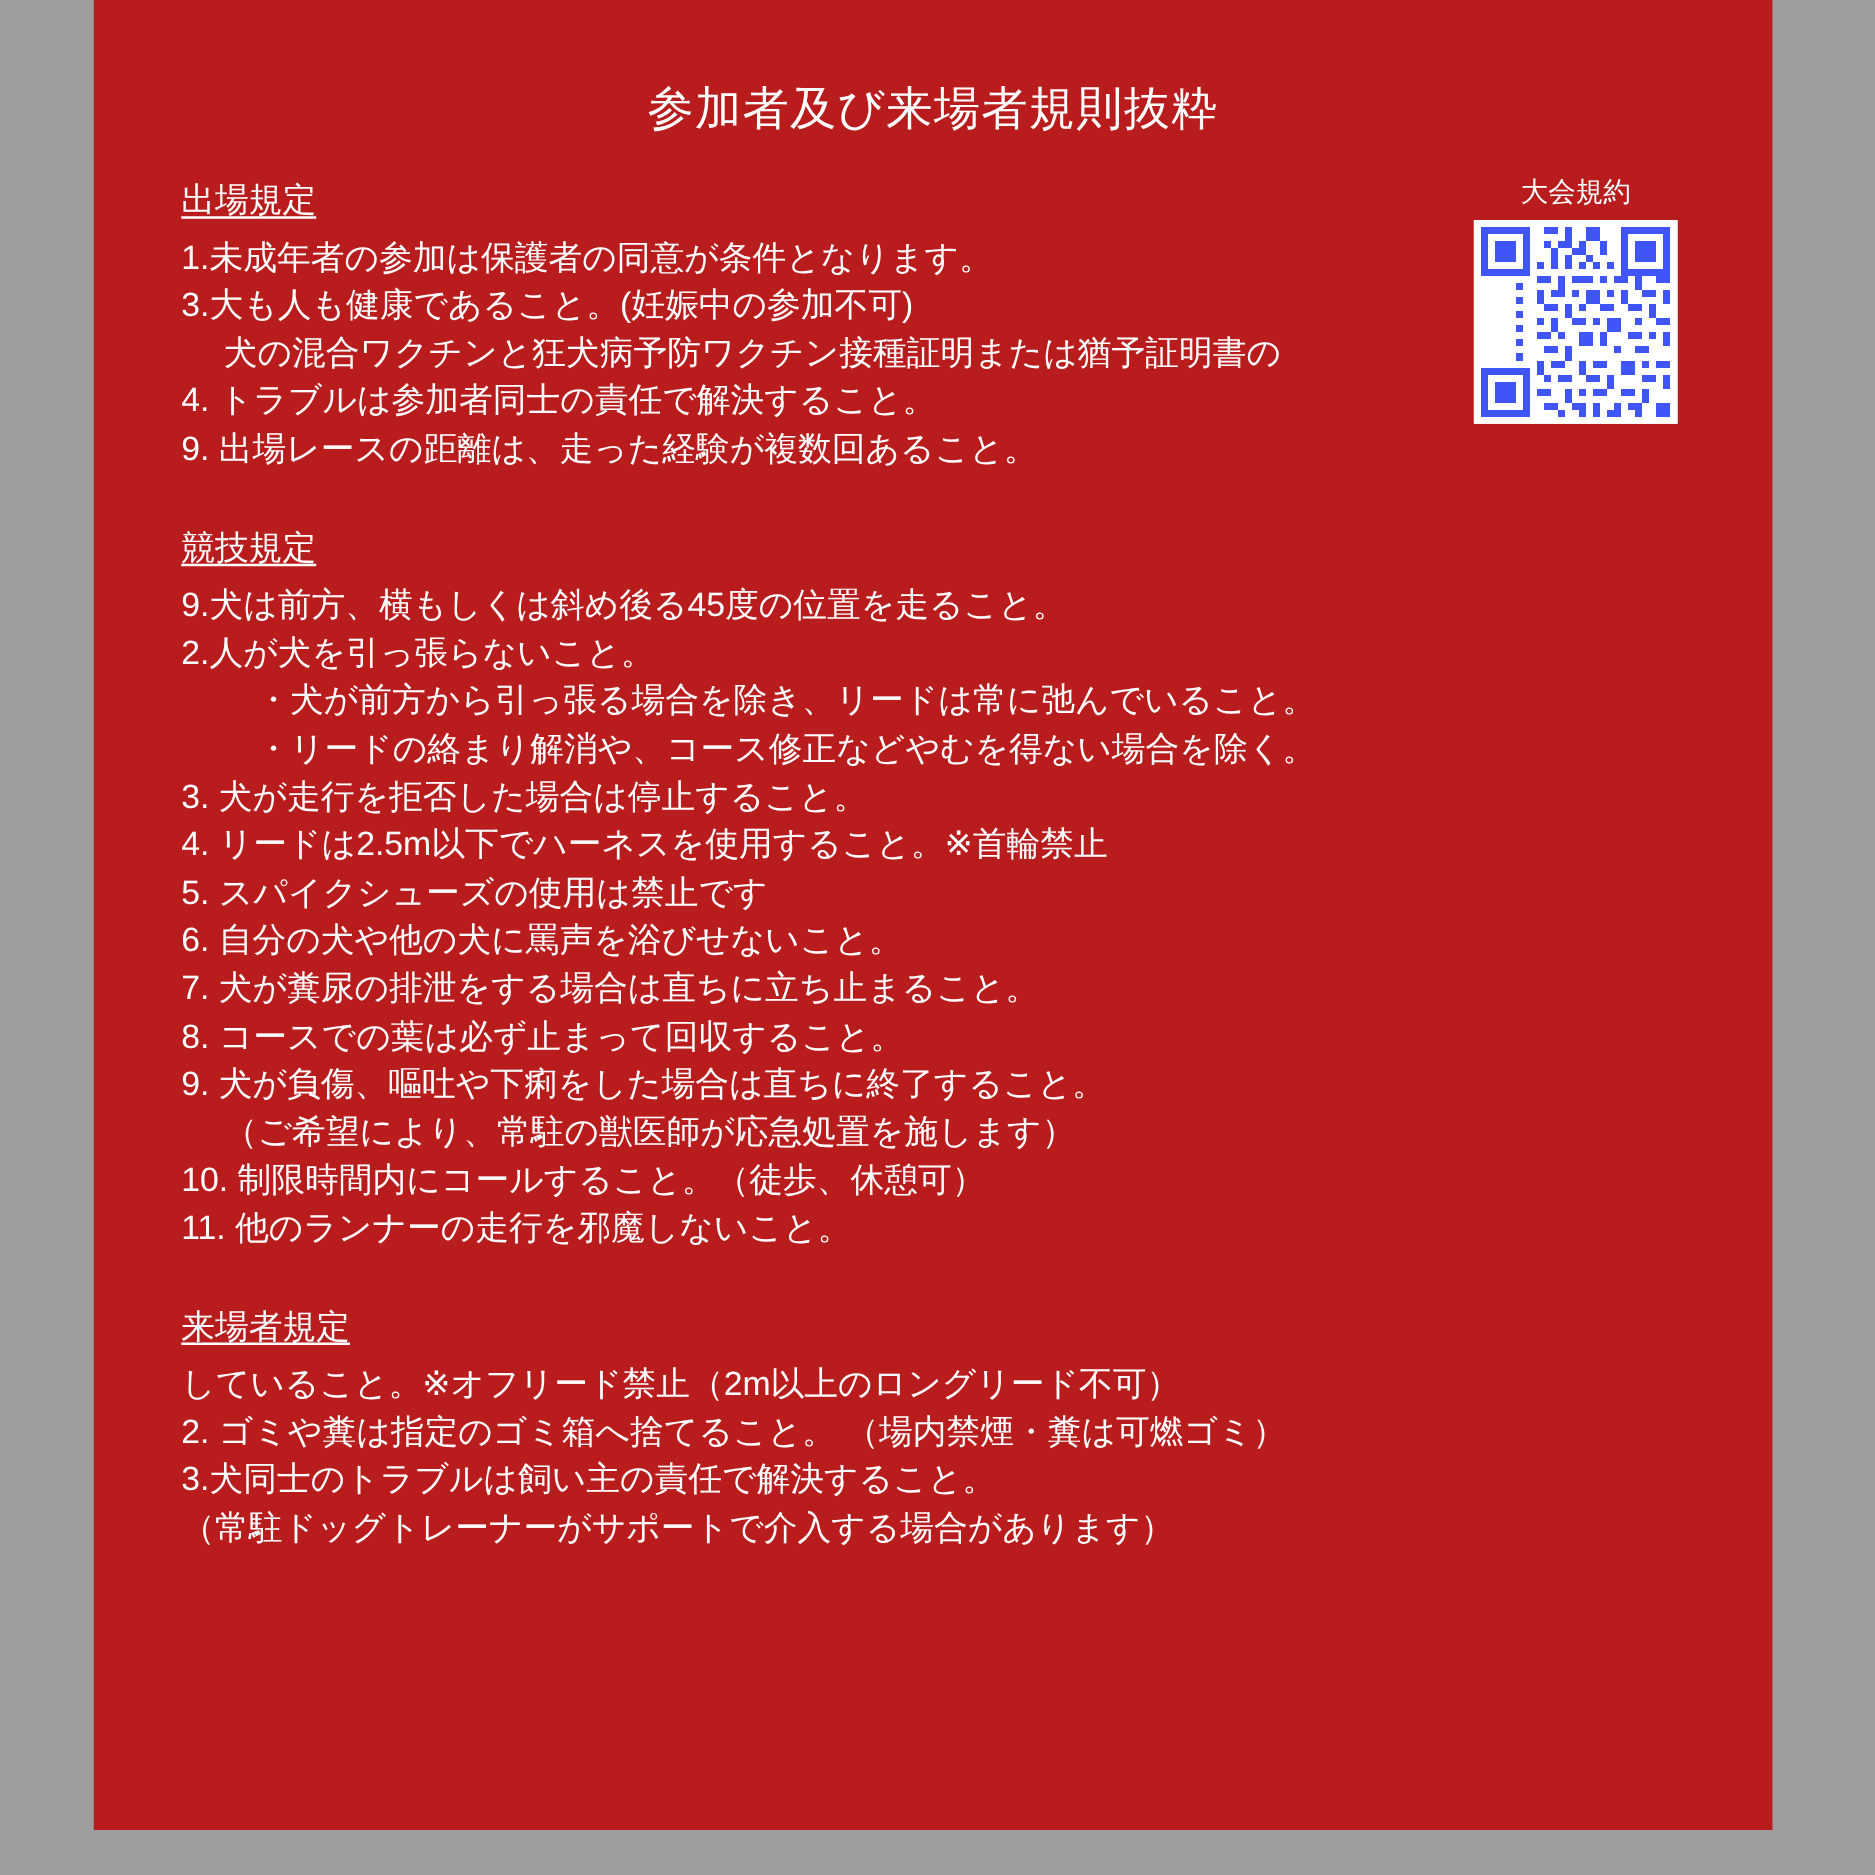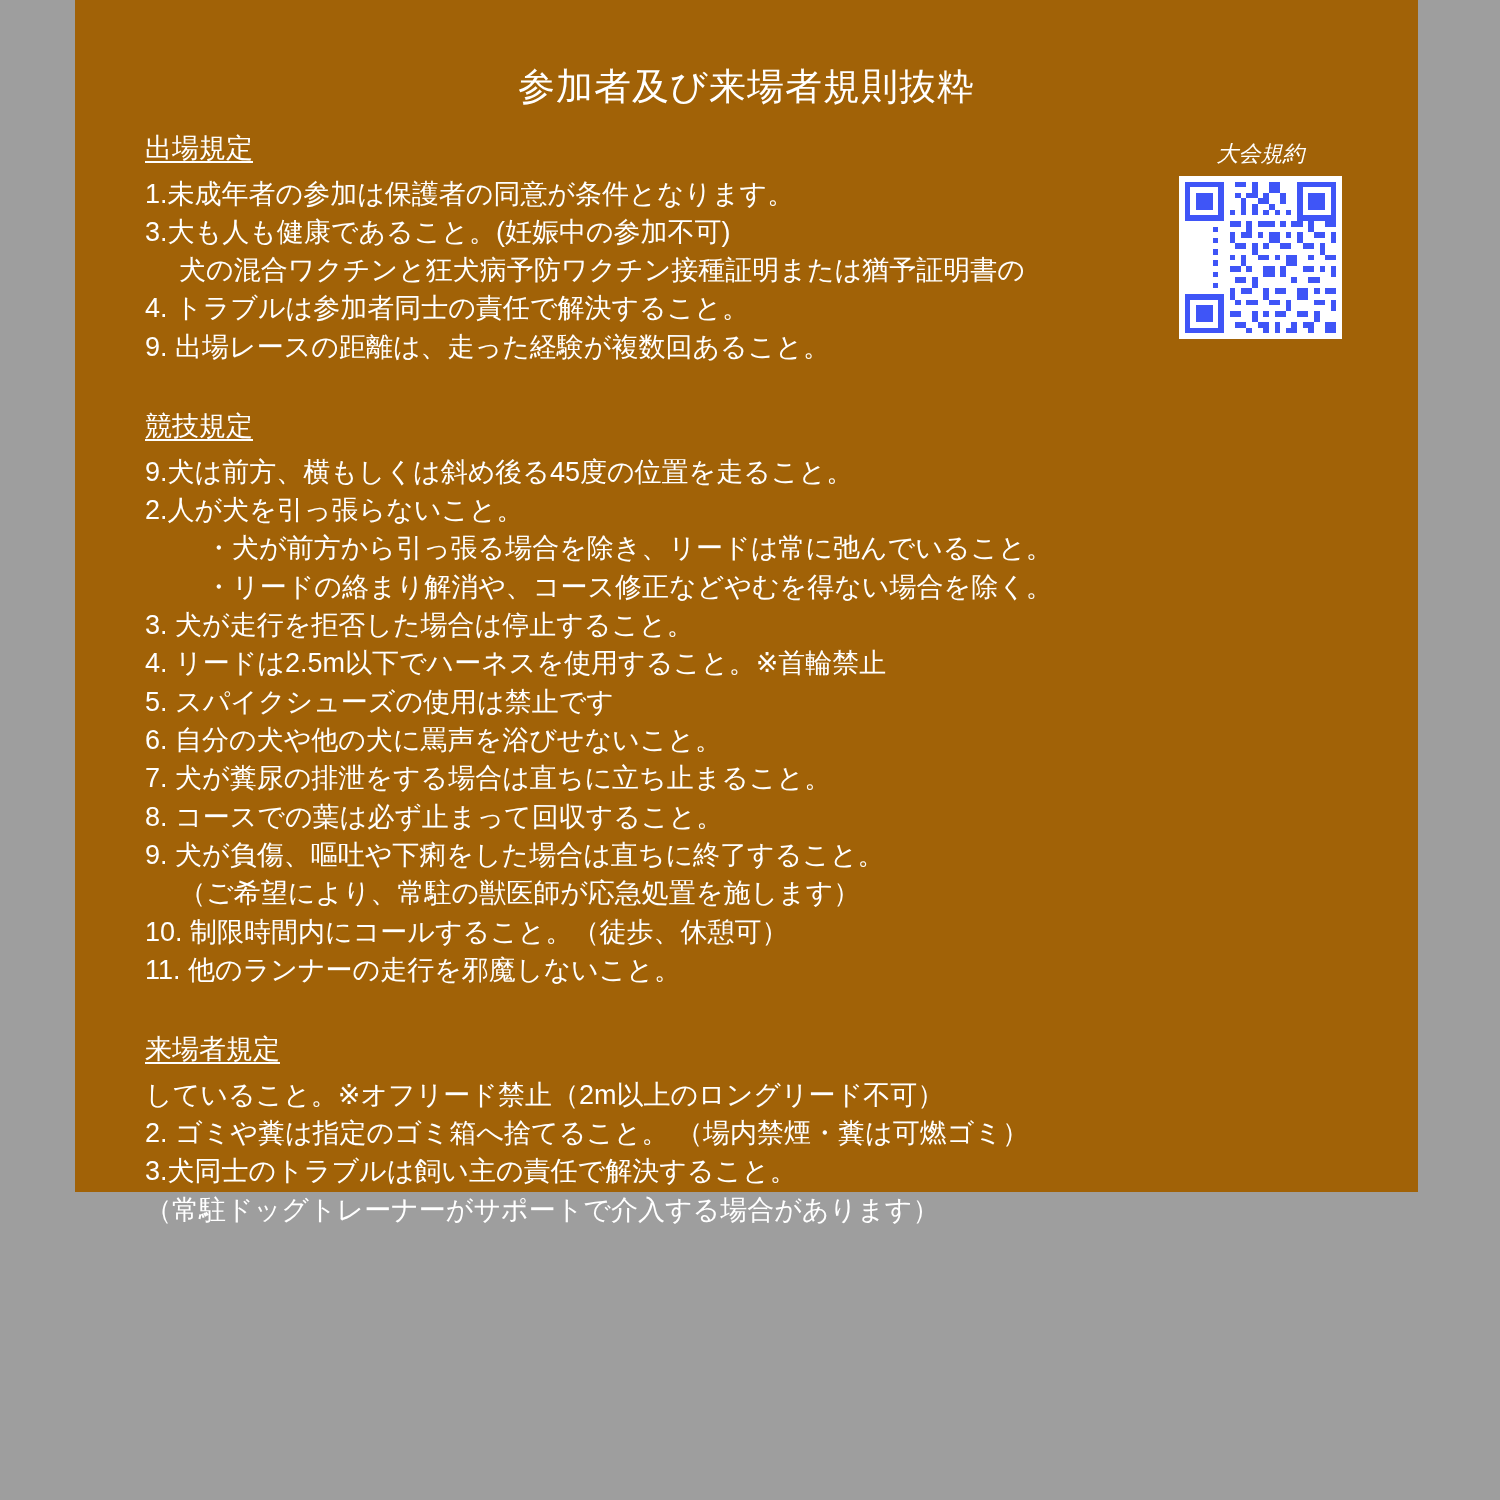--- a/index.html
+++ b/index.html
@@ -11,38 +11,38 @@
     height: 1500px;
     background: #9e9e9e;
     font-family: "Liberation Sans", "DejaVu Sans", sans-serif;
     overflow: hidden;
   }
   .poster {
     position: absolute;
     left: 75px;
     top: 0;
     width: 1343px;
-    height: 1192px;
-    background: #a16207;
+    height: 1464px;
+    background: #b91c1c;
     color: #ffffff;
     box-sizing: border-box;
   }
   .title {
     text-align: center;
     font-size: 37px;
     font-weight: 400;
     letter-spacing: 1px;
     margin: 0;
     padding-top: 62px;
     color: #ffffff;
   }
   .content {
     position: absolute;
     left: 70px;
-    top: 128px;
+    top: 140px;
     width: 1130px;
   }
   .section-head {
     font-size: 27px;
     text-decoration: underline;
     text-underline-offset: 4px;
     margin: 0 0 6px 0;
     line-height: 1.5;
   }
   .rule {
@@ -59,21 +59,20 @@
   }
   .gap {
     height: 40px;
   }
   .qr-block {
     position: absolute;
     right: 70px;
     top: 140px;
     width: 175px;
     text-align: center;
-    font-style: italic;
   }
   .qr-label {
     font-size: 22px;
     line-height: 1.3;
     margin-bottom: 7px;
     color: #ffffff;
   }
   .qr-code {
     width: 163px;
     height: 163px;

